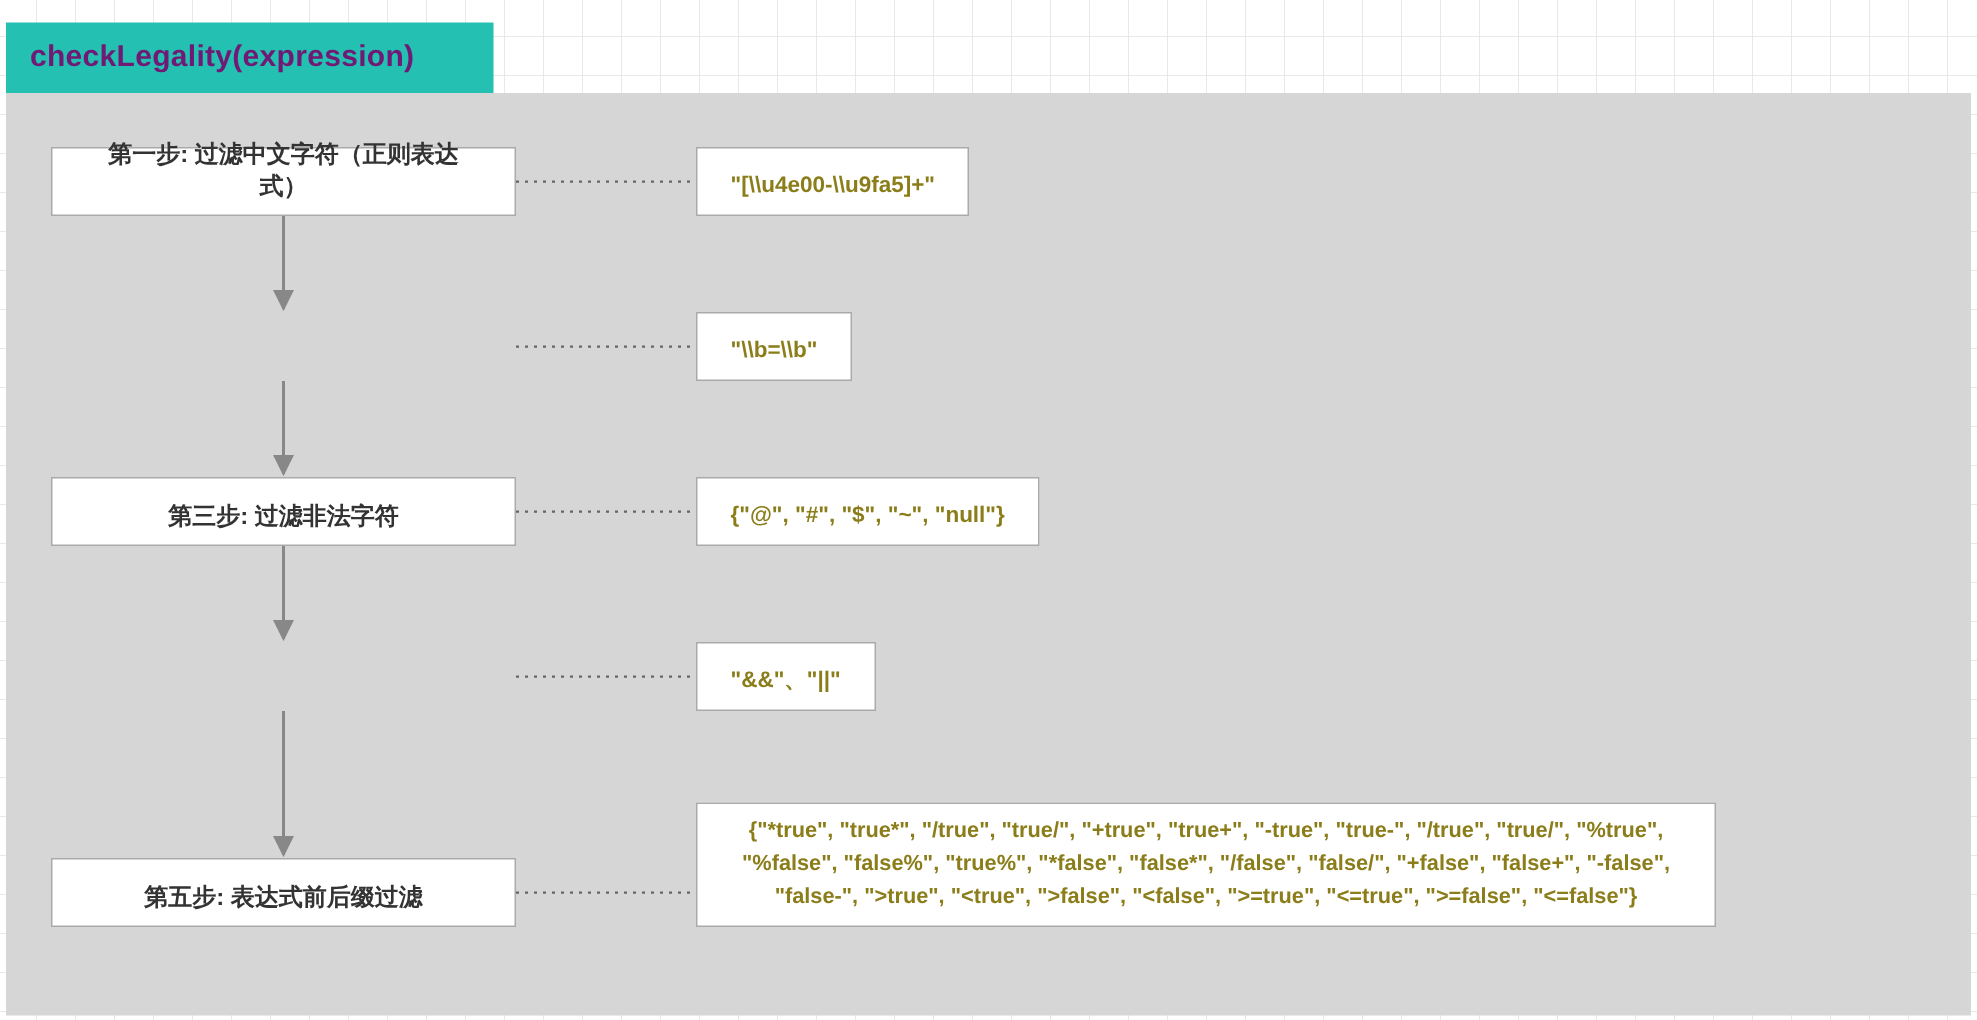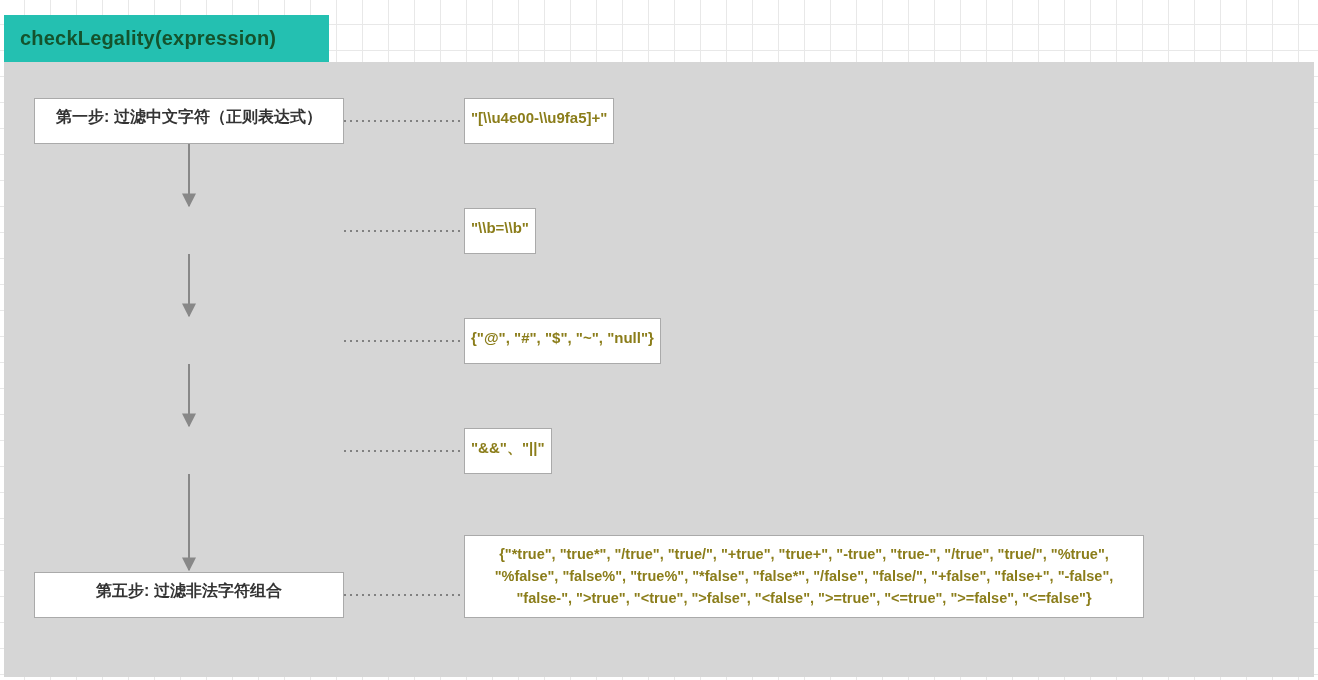--- a/index.html
+++ b/index.html
@@ -21,45 +21,45 @@
     background-size: 26px 26px;
     background-position: -2px -2px;
   }
   .header {
     position: absolute;
     left: 4px;
     top: 15px;
     width: 325px;
     height: 47px;
     background: #24C0B1;
-    color: #14532d;
+    color: #701a75;
     font-size: 20px;
     font-weight: bold;
     display: flex;
     align-items: center;
     padding-left: 16px;
     letter-spacing: 0.2px;
   }
   .body-panel {
     position: absolute;
     left: 4px;
     top: 62px;
     width: 1310px;
     height: 615px;
     background: #D6D6D6;
   }
   .step-box, .detail-box {
     position: absolute;
     background: #fff;
     border: 1px solid #aaa;
     display: flex;
-    align-items: flex-start;
+    align-items: flex-end;
     justify-content: center;
     text-align: center;
-    padding: 8px 6px;
+    padding: 8px 22px;
   }
   .step-box {
     font-size: 16px;
     font-weight: bold;
     color: #333;
     width: 310px;
     height: 46px;
   }
   .detail-box {
     font-size: 15px;
@@ -94,30 +94,33 @@
     <span>第一步: 过滤中文字符（正则表达式）</span>
   </div>
   <div class="detail-box" style="left:460px; top:36px; height:46px;">
     <span>"[\\u4e00-\\u9fa5]+"</span>
   </div>
 
   <div class="detail-box" style="left:460px; top:146px; height:46px;">
     <span>"\\b=\\b"</span>
   </div>
 
+  <div class="step-box" style="left:30px; top:256px;">
+    <span>第三步: 过滤非法字符</span>
+  </div>
   <div class="detail-box" style="left:460px; top:256px; height:46px;">
     <span>{"@", "#", "$", "~", "null"}</span>
   </div>
 
   <div class="detail-box" style="left:460px; top:366px; height:46px;">
     <span>"&amp;&amp;"、"||"</span>
   </div>
 
   <div class="step-box" style="left:30px; top:510px;">
-    <span>第五步: 过滤非法字符组合</span>
+    <span>第五步: 表达式前后缀过滤</span>
   </div>
   <div class="detail-box detail-big" style="left:460px; top:473px;">
     <span>{"*true", "true*", "/true", "true/", "+true", "true+", "-true", "true-", "/true", "true/", "%true", "%false", "false%", "true%", "*false", "false*", "/false", "false/", "+false", "false+", "-false", "false-", "&gt;true", "&lt;true", "&gt;false", "&lt;false", "&gt;=true", "&lt;=true", "&gt;=false", "&lt;=false"}</span>
   </div>
 
   <svg class="connectors">
     <defs>
       <marker id="arrow" viewBox="0 0 10 10" refX="9" refY="5" markerWidth="7" markerHeight="7" orient="auto-start-reverse">
         <path d="M 0 0 L 10 5 L 0 10 z" fill="#888"></path>
       </marker>

